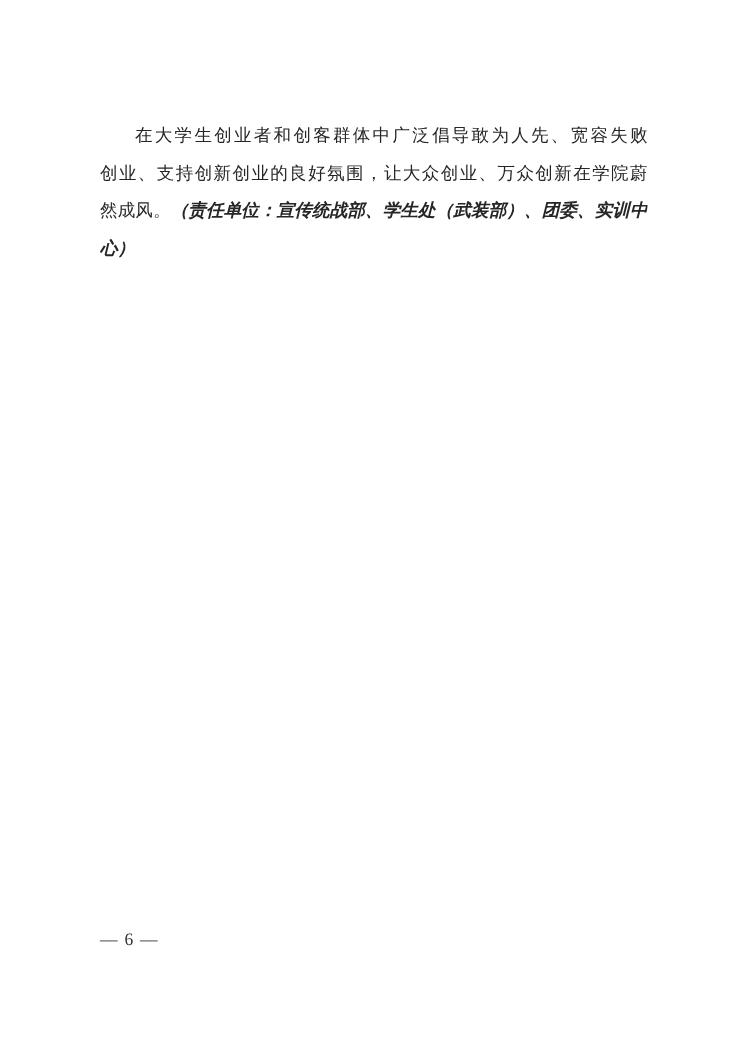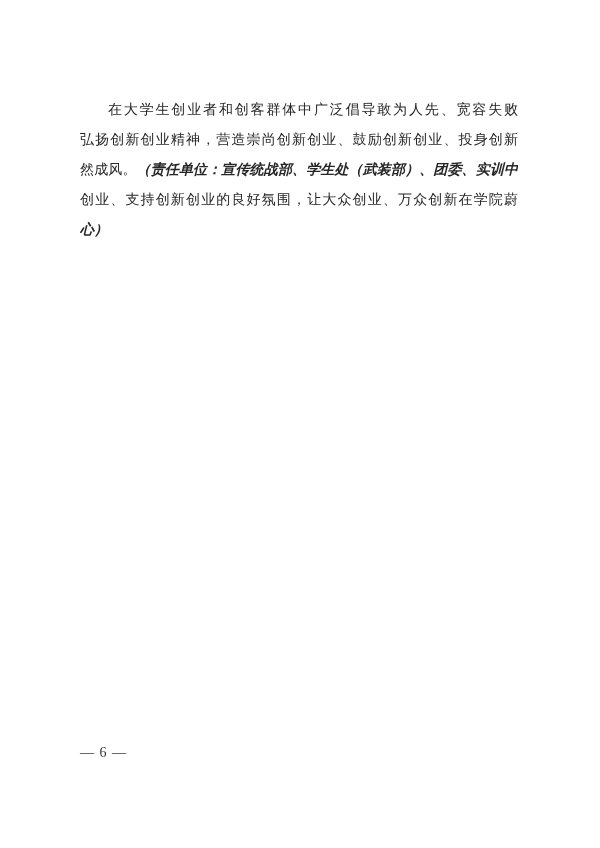--- a/index.html
+++ b/index.html
@@ -55,25 +55,24 @@
 <body>
 
 <div class="page">
 
   <div class="paragraph">
 
     <div class="line indent"><span>在大学生创业者和创客群体中广泛倡导敢为人先、宽容失败</span><span class="emphasis"></span></div>
 
 
 
-    <div class="line"><span>弘扬创新创业精神，营造崇尚创新创业、鼓励创新创业、投身创新</span><span class="emphasis"></span></div>
+
+    <div class="line"><span>创业、支持创新创业的良好氛围，让大众创业、万众创新在学院蔚</span><span class="emphasis"></span></div>
 
     <div class="line"><span>然成风。</span><span class="emphasis">（责任单位：宣传统战部、学生处（武装部）、团委、实训中</span></div>
-
-    <div class="line"><span>创业、支持创新创业的良好氛围，让大众创业、万众创新在学院蔚</span><span class="emphasis"></span></div>
 
     <div class="line last"><span></span><span class="emphasis">心）</span></div>
 
   </div>
 
   <div class="footer">— 6 —</div>
 
 </div>
 
 </body></html>

